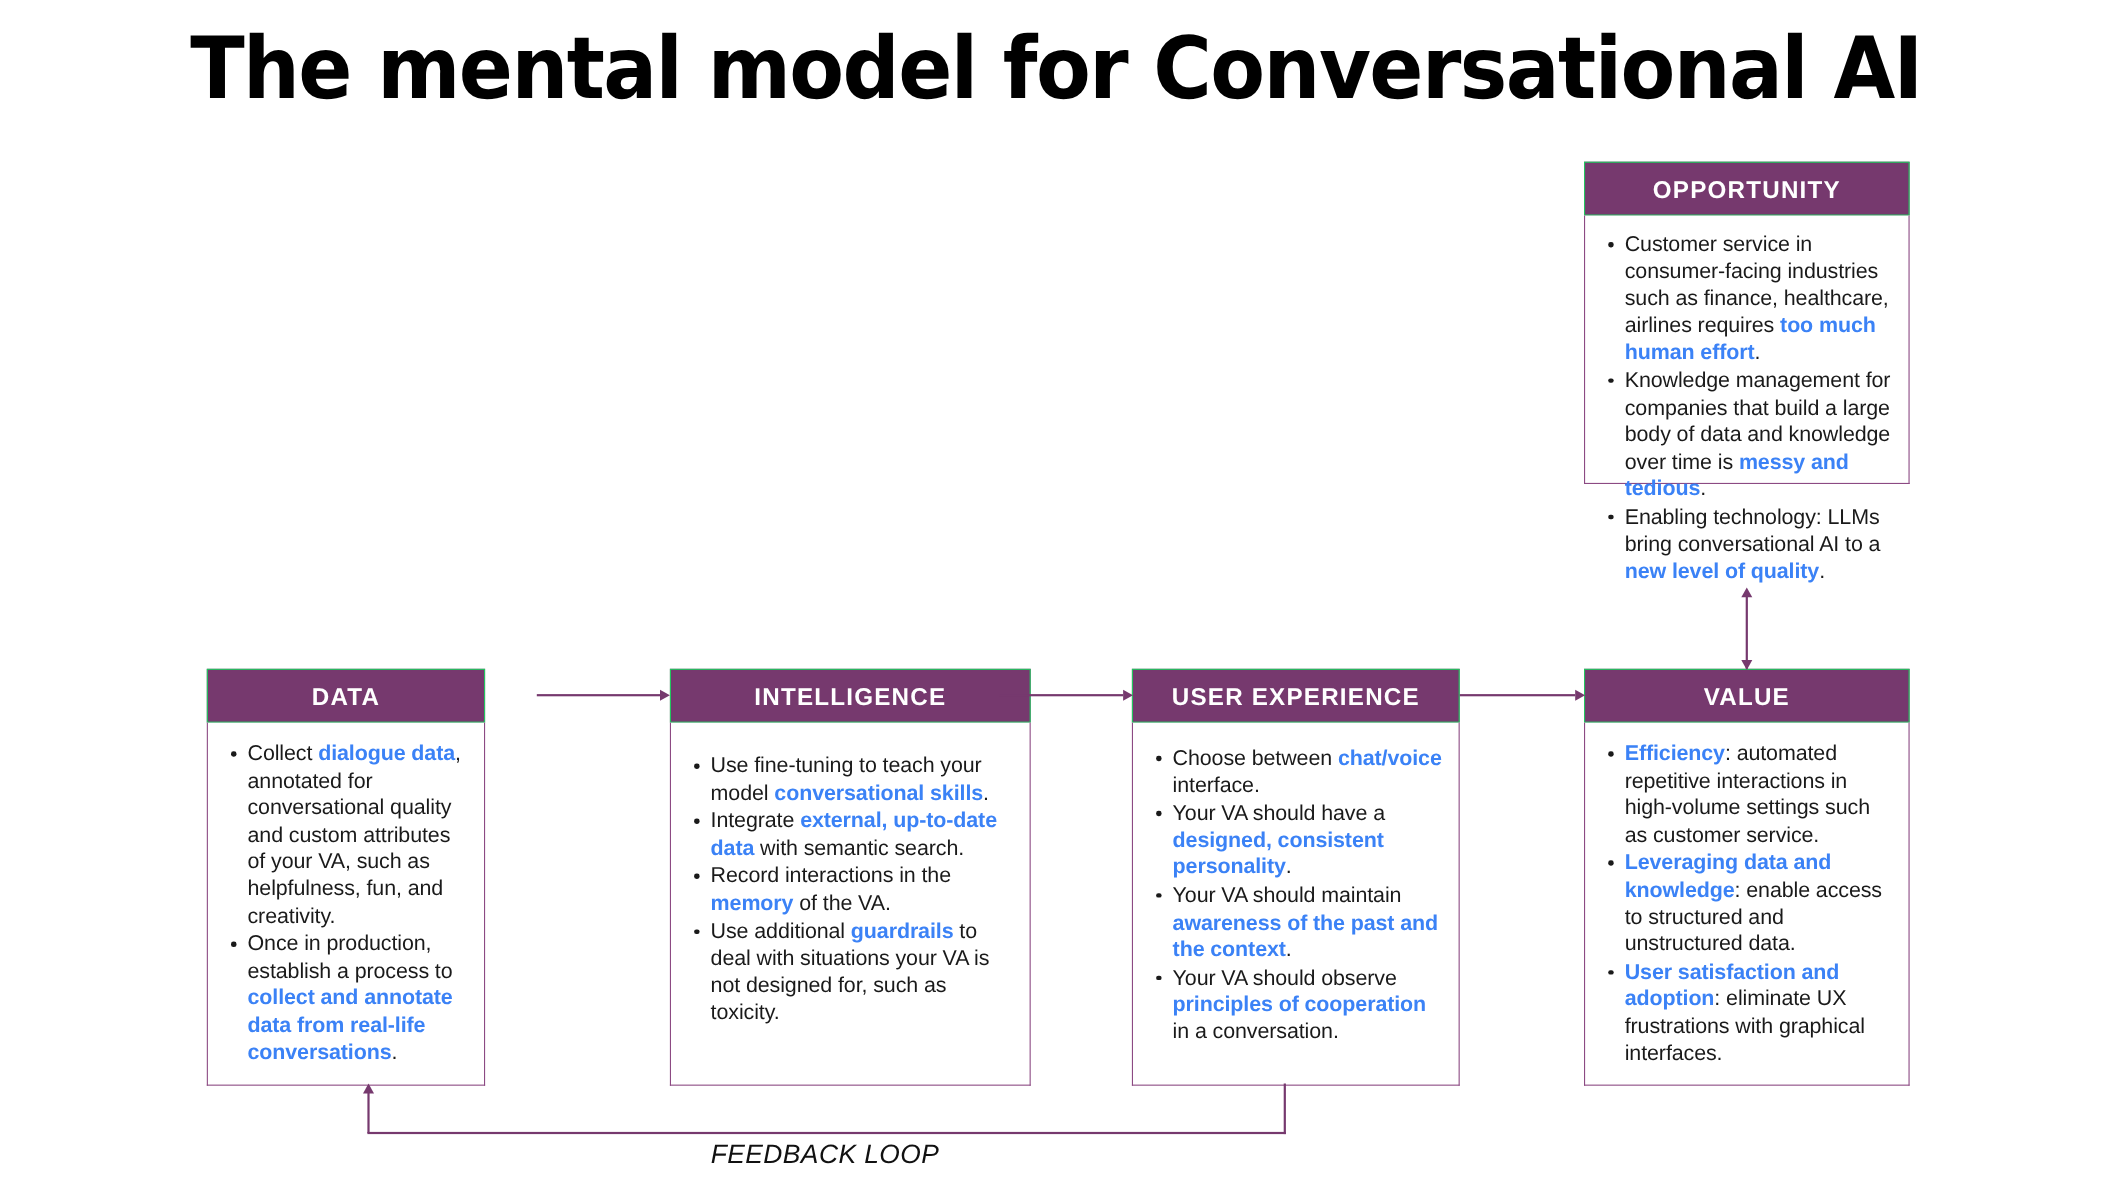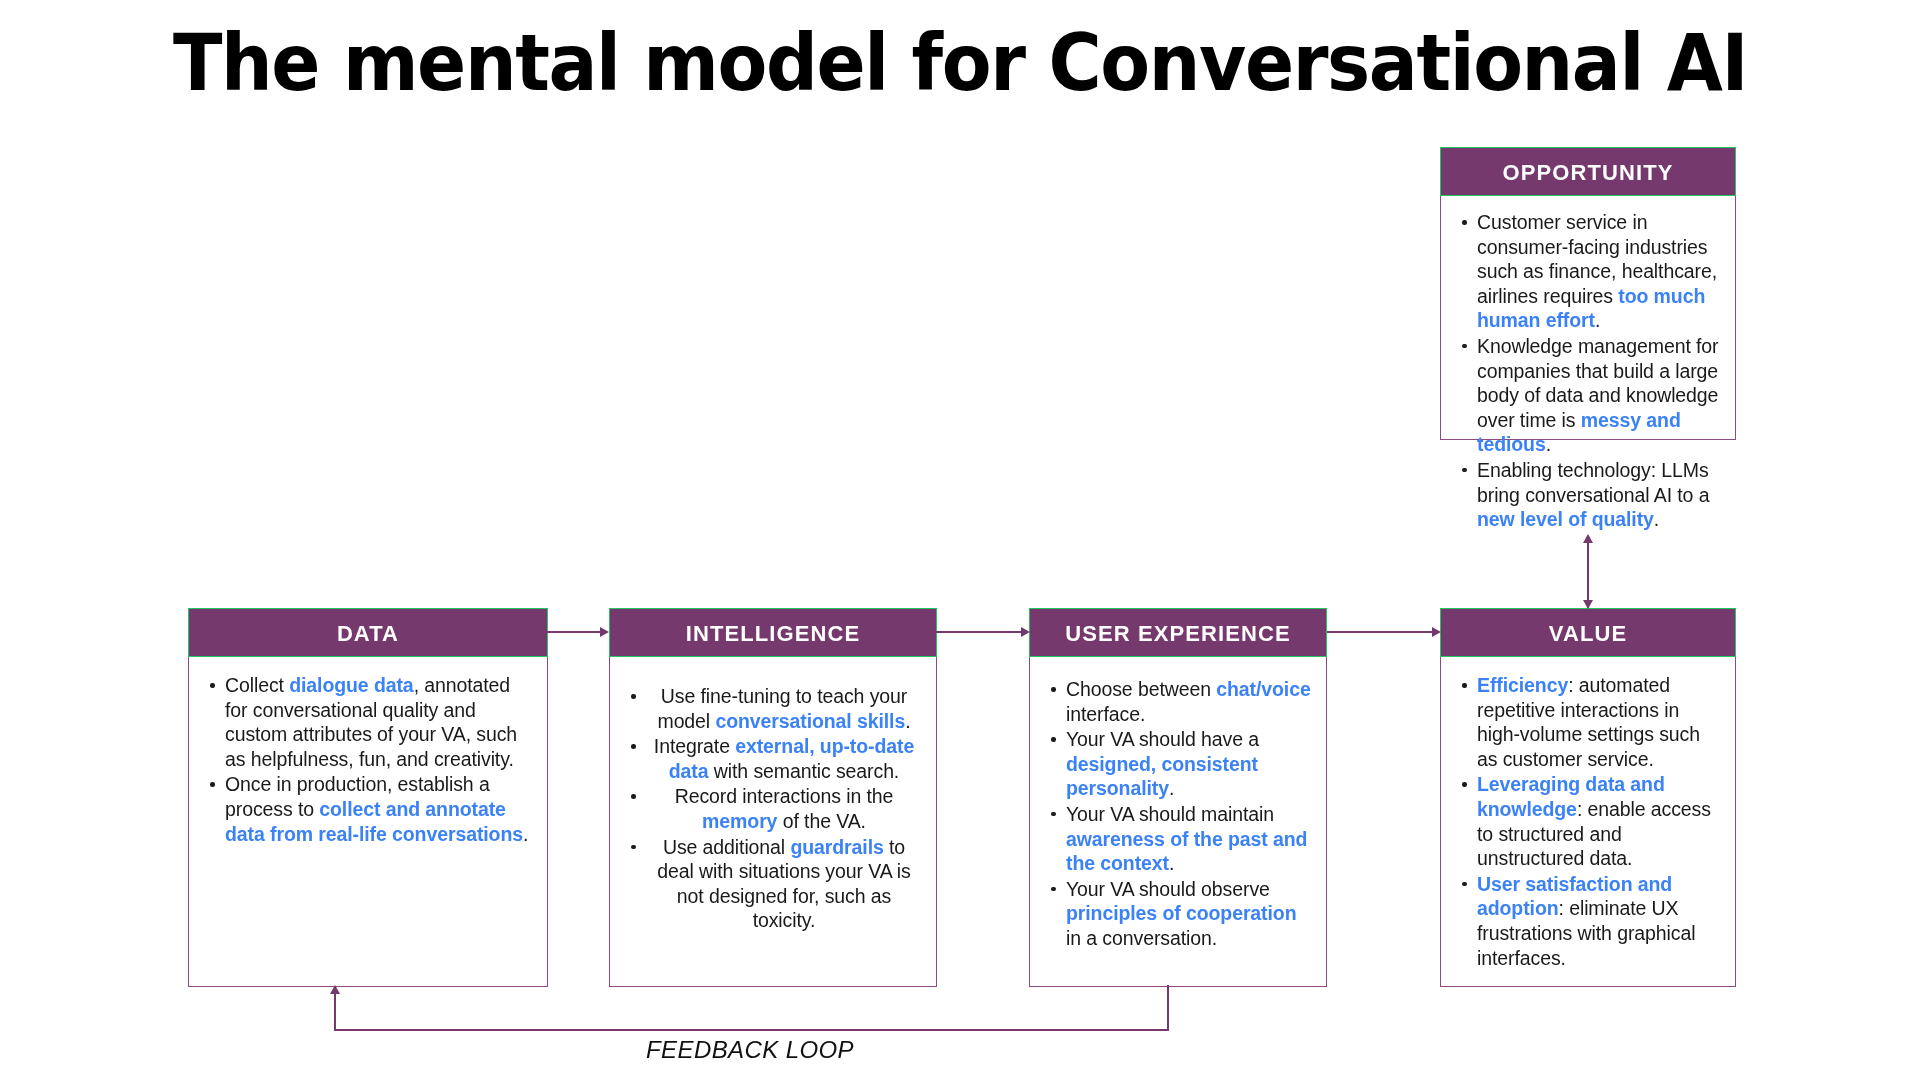--- a/index.html
+++ b/index.html
@@ -62,28 +62,28 @@
     width: 4.5px; height: 4.5px;
     border-radius: 50%;
     background: #1a1a1a;
   }
   .card-body li b { font-weight: 700; color: #3b82f6; }
 
   
   #card-opportunity { left: 1440px; top: 147px; width: 296px; }
   #card-opportunity .card-body { height: 244px; padding-top: 14px; }
 
-  #card-data        { left: 188px;  top: 608px; width: 360px; border-radius: 11px; }
+  #card-data        { left: 188px;  top: 608px; width: 253px; border-radius: 11px; }
   #card-intelligence{ left: 609px;  top: 608px; width: 328px; }
   #card-ux          { left: 1029px; top: 608px; width: 298px; }
   #card-value       { left: 1440px; top: 608px; width: 296px; }
   .row-card .card-body { height: 330px; }
 
   #card-data .card-body      { padding-top: 16px; }
-  #card-intelligence .card-body { padding-top: 27px; text-align: center; }
+  #card-intelligence .card-body { padding-top: 27px; }
   #card-ux .card-body        { padding-top: 20px; }
   #card-value .card-body     { padding-top: 16px; }
 
   
   .conn { position: absolute; }
   .h-line { height: 1.6px; background: #76396E; }
   .v-line { width: 1.6px; background: #76396E; }
 
   .arrow-r {
     position: absolute;

